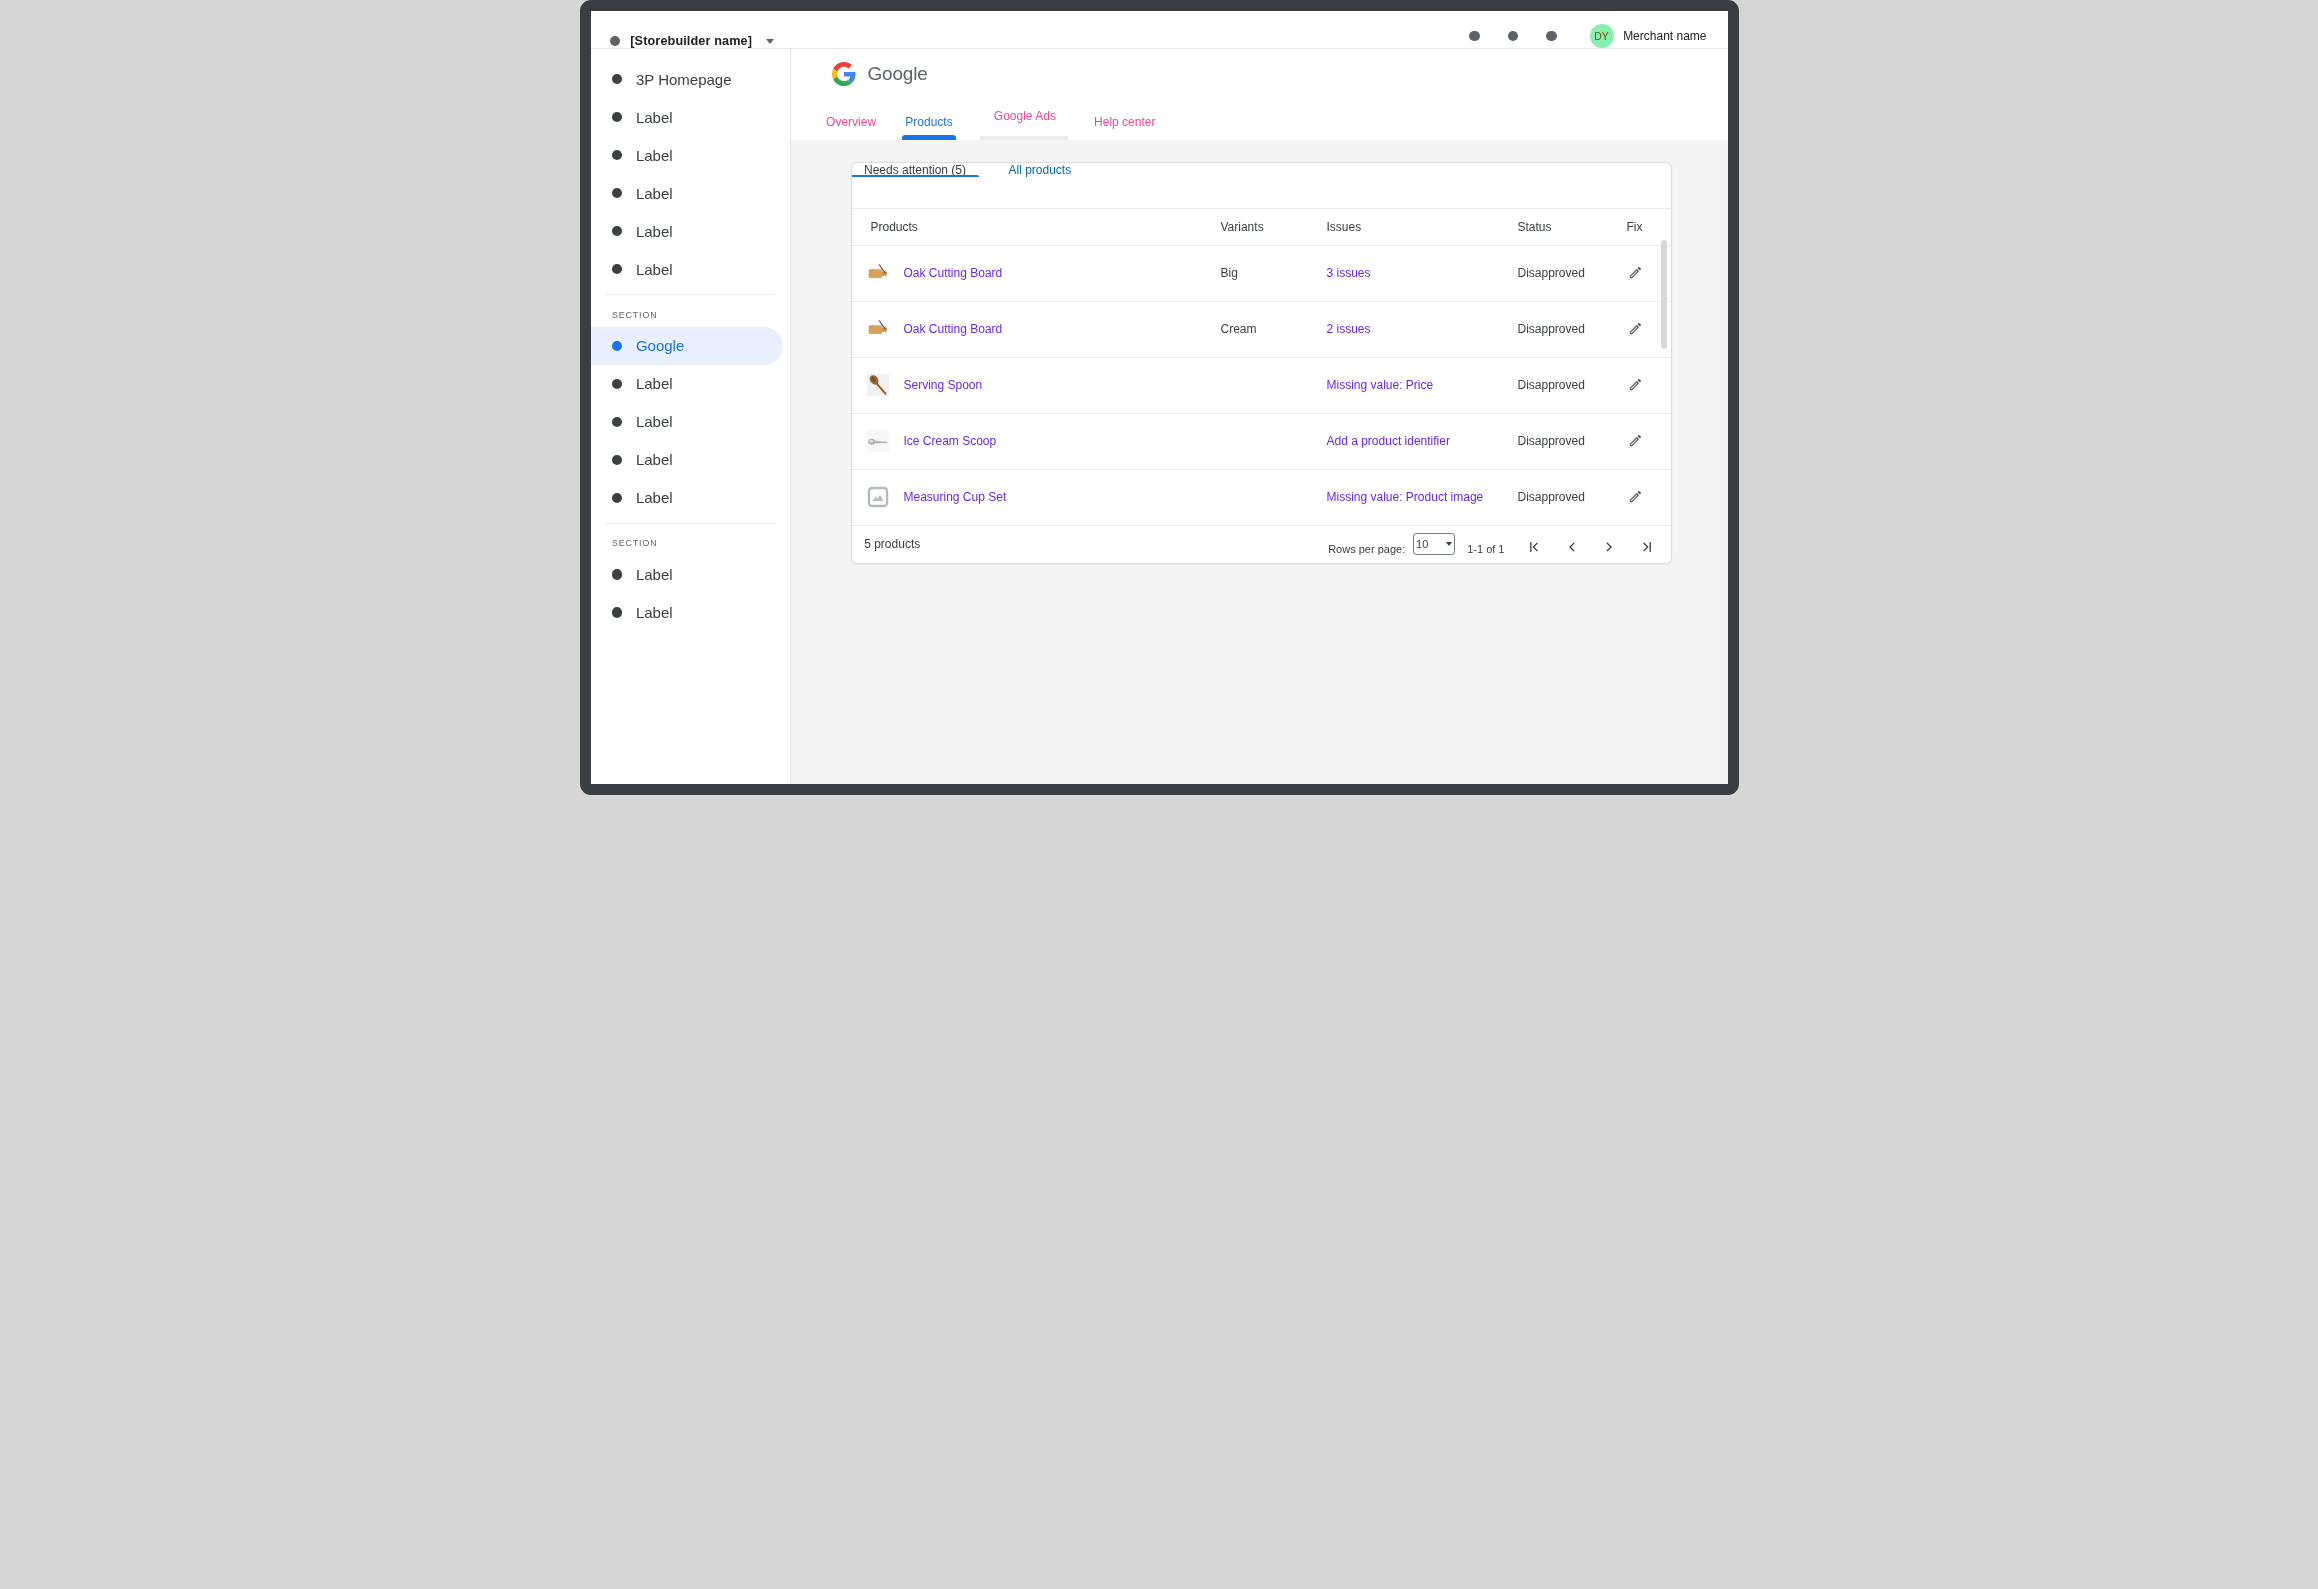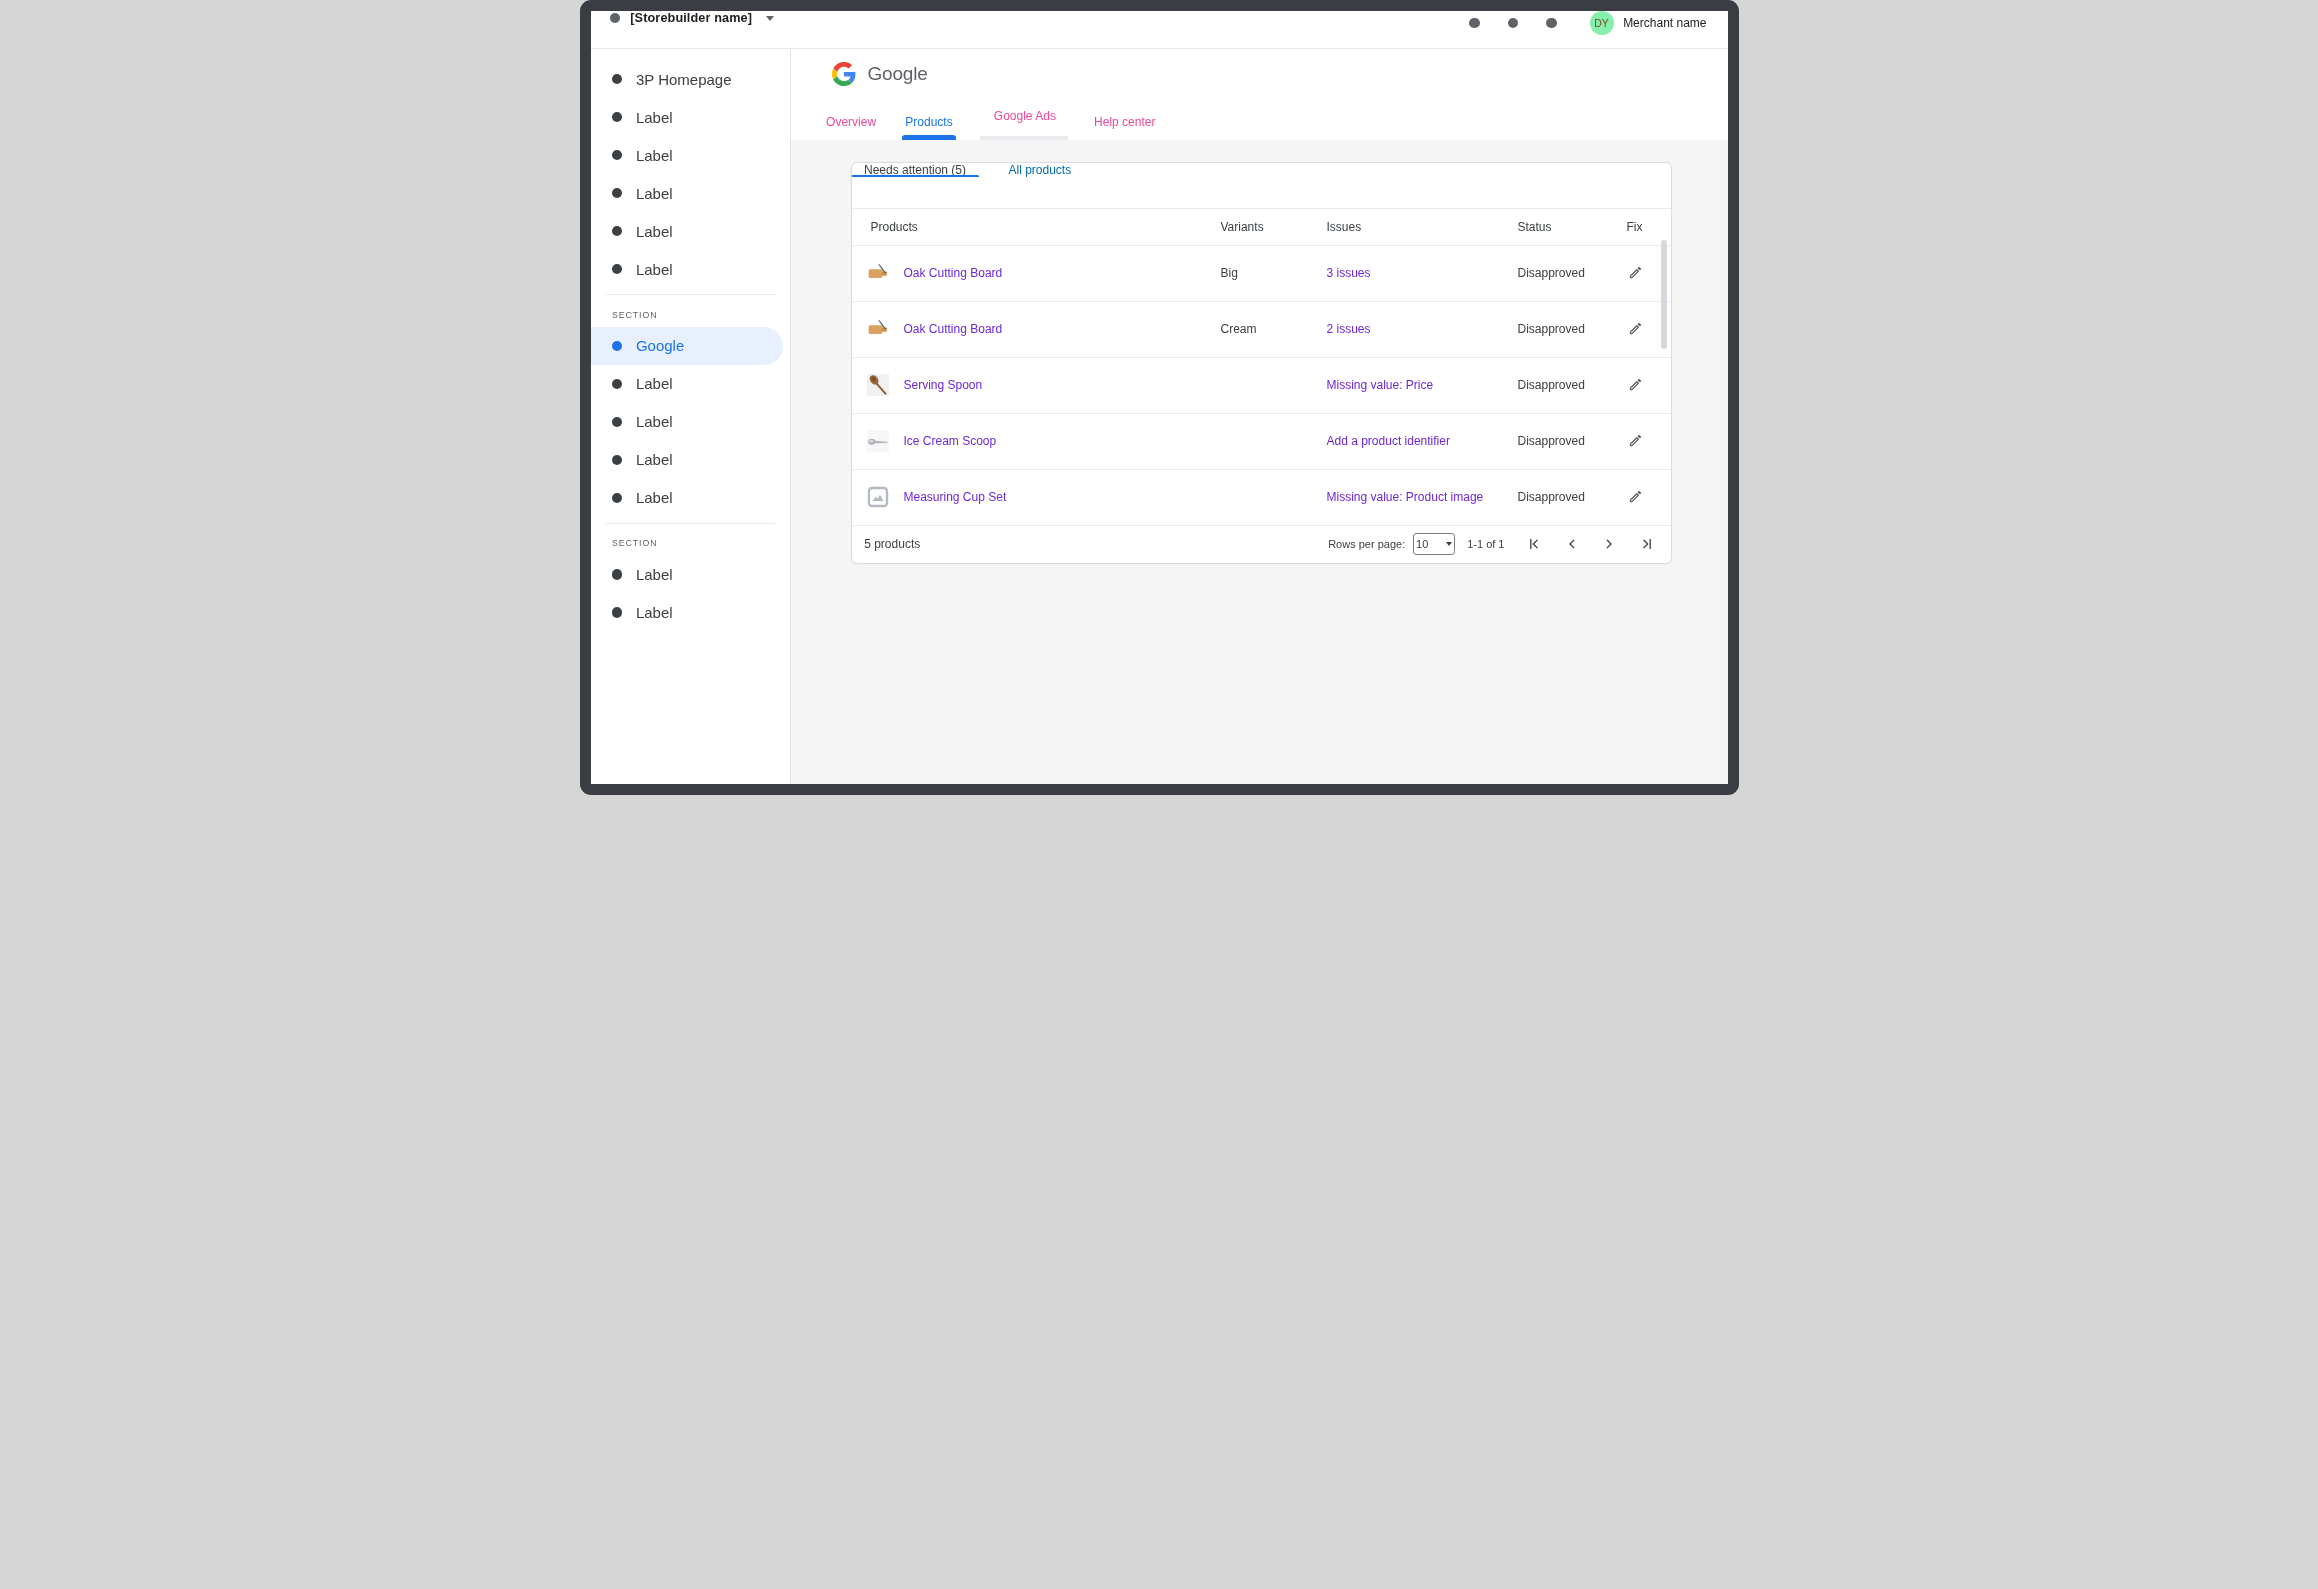--- a/index.html
+++ b/index.html
@@ -4,21 +4,21 @@
 <style>
   * { margin:0; padding:0; box-sizing:border-box; }
   html,body { background:#d6d6d6; font-family:"Liberation Sans", sans-serif; }
   .window{
     width:1159px; height:795px; margin:0 auto;
     border:11px solid #3a3e42; border-radius:11px; background:#fff;
     overflow:hidden; display:flex; flex-direction:column;
   }
   
   .topbar{ height:38px; flex:none; background:#fff; border-bottom:0.8px solid #e6e8eb;
-    display:flex; align-items:flex-start; justify-content:space-between; padding:0 21px 0 19px;gap:24px; }
+    display:flex; align-items:flex-end; justify-content:space-between; padding:0 21px 0 19px;gap:24px; }
   .tb-left{ display:flex; align-items:center; gap:10.4px; cursor:pointer; }
   .dot{ width:10.4px; height:10.4px; border-radius:50%; background:#5f6368; flex:none; }
   .tb-title{ font-size:12.7px; font-weight:700; color:#202124; letter-spacing:0.1px; }
   .caret{ width:0; height:0; border-left:4.8px solid transparent; border-right:4.8px solid transparent;
     border-top:5.6px solid #5f6368; margin-left:3.2px; }
   .tb-right{ display:flex; align-items:center; }
   .tb-dot{ margin-left:28px; }
   .avatar{ width:24px; height:24px; border-radius:50%; background:#86efac; margin-left:33px;
     display:flex; align-items:center; justify-content:center;
     font-size:10.4px; font-weight:500; color:#6d511c; }
@@ -69,21 +69,21 @@
   .pcell{ display:flex; align-items:center; gap:15px; }
   .thumb{ width:22px; height:22px; flex:none; display:flex; align-items:center; justify-content:center; }
   a.linklike, .linklike{ color:#6d28d9; text-decoration:none; cursor:pointer; }
   .fixbtn{ background:none; border:none; cursor:pointer; padding:1.6px; line-height:0; }
   .scroll-thumb{ position:absolute; right:4px; top:77px; width:5.6px; height:109px;
     background:#d5d8dc; border-radius:3.2px; }
   
   .card-footer{ height:37px; display:flex; align-items:center; justify-content:space-between;
     padding:0 16px 0 12.7px; }
   .cf-left{ font-size:12px; font-weight:500; color:#3c4043; }
-  .cf-right{ display:flex; align-items:center; }
+  .cf-right{ display:flex; align-items:flex-end; }
   .rpp-label{ font-size:11px; color:#3c4043; }
   .rpp-select{ margin-left:8px; width:42px; height:22px; border:1.2px solid #767c82; border-radius:3.2px;
     display:flex; align-items:center; justify-content:center; gap:18px; cursor:pointer; background:#fff; }
   .rpp-value{ font-size:11px; color:#3c4043; }
   .mini-caret{ width:0; height:0; border-left:3.6px solid transparent; border-right:3.6px solid transparent;
     border-top:4.4px solid #3c4043; }
   .range{ font-size:11px; color:#3c4043; margin-left:12px; }
   .pgbtn{ background:none; border:none; cursor:pointer; margin-left:21.5px; padding:0; line-height:0; }
 </style>
 </head>

